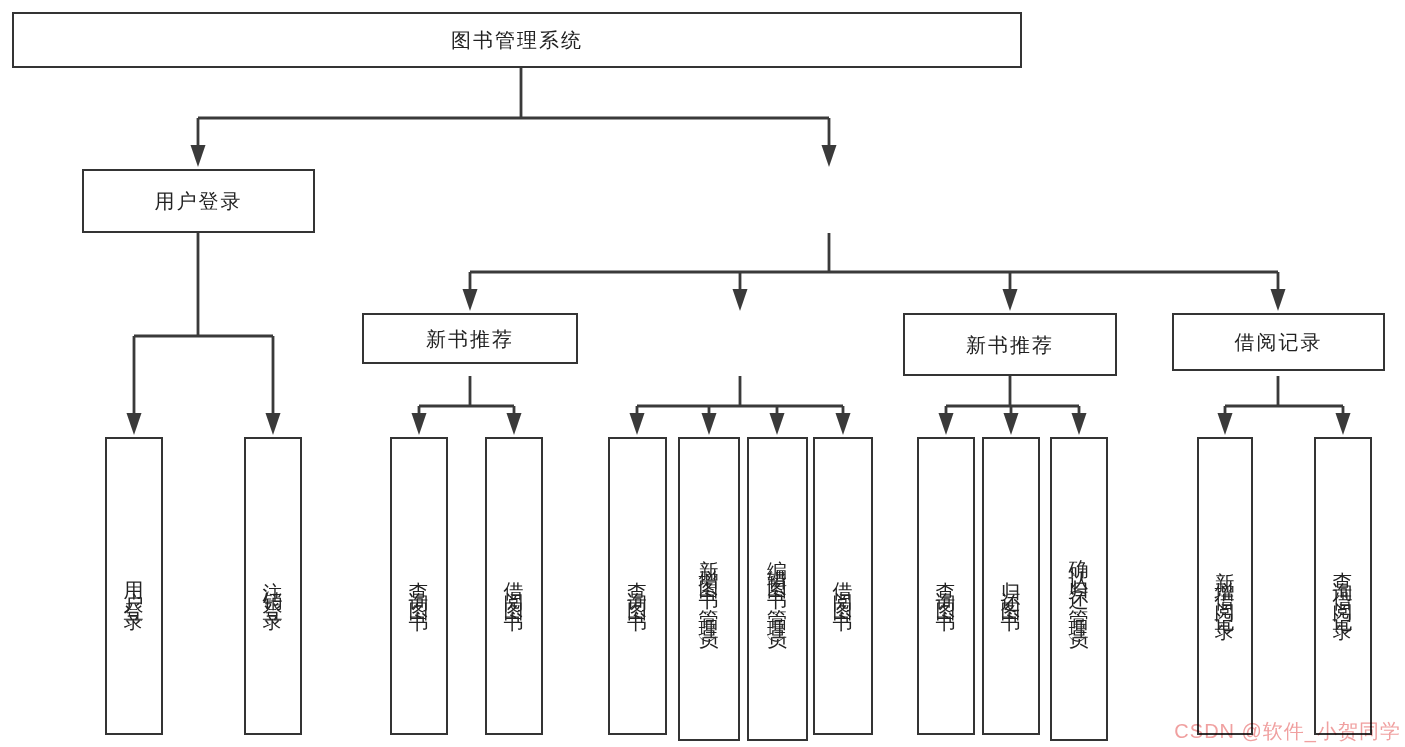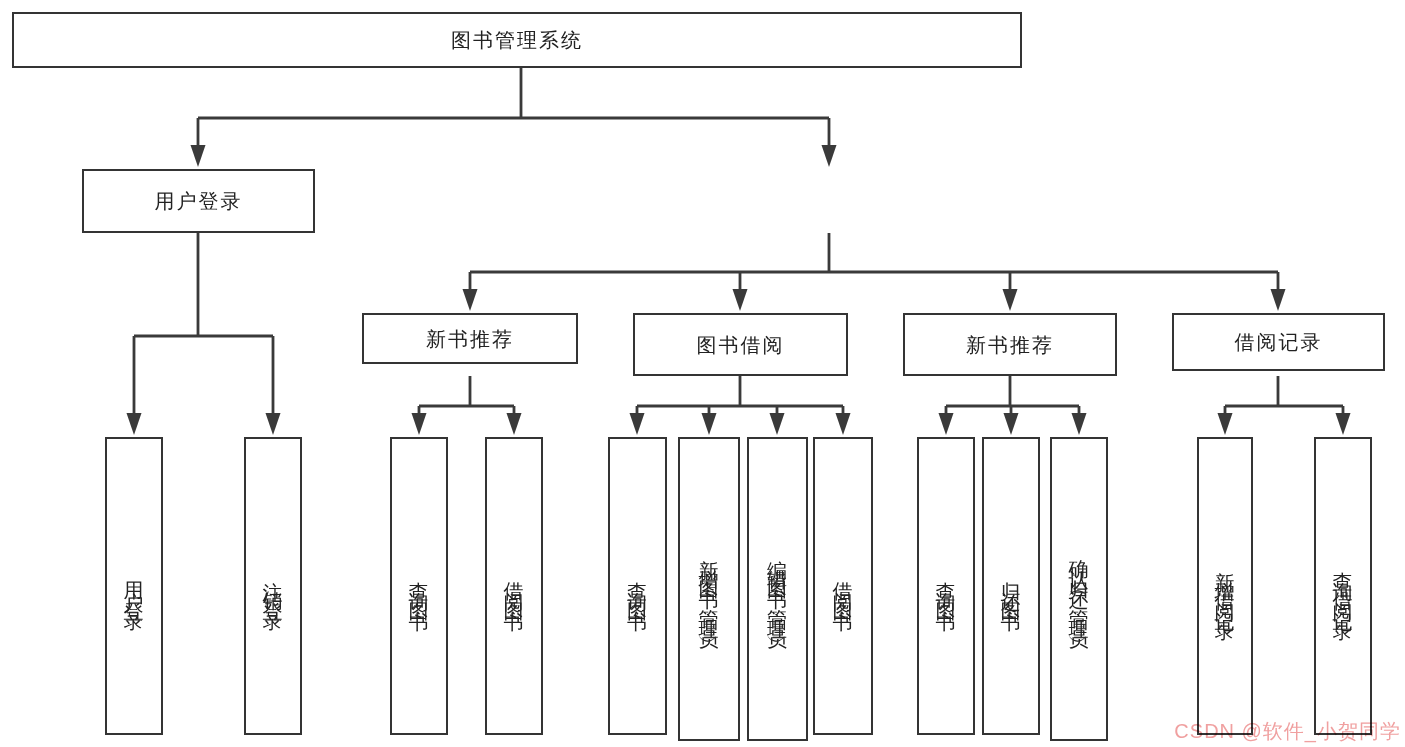--- a/index.html
+++ b/index.html
@@ -101,21 +101,20 @@
       <polygon points="1217.5,413 1232.5,413 1225,435"></polygon>
       <polygon points="1335.5,413 1350.5,413 1343,435"></polygon>
     </g>
   </svg>
 
   <div class="node hbox" style="left:12px;top:12px;width:1010px;height:56px">图书管理系统</div>
 
   <div class="node hbox" style="left:82px;top:169px;width:233px;height:64px">用户登录</div>
 
   <div class="node hbox" style="left:362px;top:313px;width:216px;height:51px">新书推荐</div>
-  <div class="node hbox" style="left:633px;top:313px;width:215px;height:63px">图书借阅</div>
   <div class="node hbox" style="left:903px;top:313px;width:214px;height:63px">新书推荐</div>
   <div class="node hbox" style="left:1172px;top:313px;width:213px;height:58px">借阅记录</div>
 
   <div class="node vbox" style="left:105px;top:437px;width:58px;height:298px">用户登录</div>
   <div class="node vbox" style="left:244px;top:437px;width:58px;height:298px">注销登录</div>
 
   <div class="node vbox" style="left:390px;top:437px;width:58px;height:298px">查询图书</div>
   <div class="node vbox" style="left:485px;top:437px;width:58px;height:298px">借阅图书</div>
 
   <div class="node vbox" style="left:608px;top:437px;width:59px;height:298px">查询图书</div>

